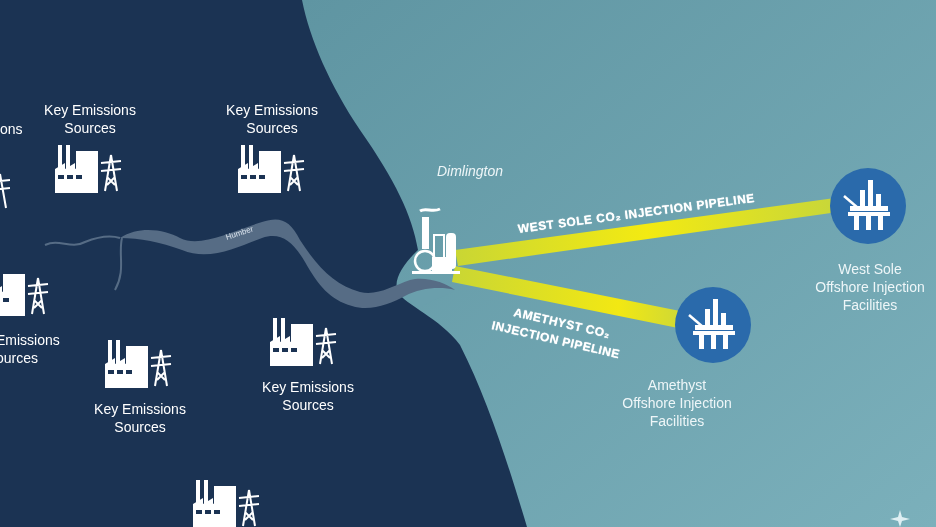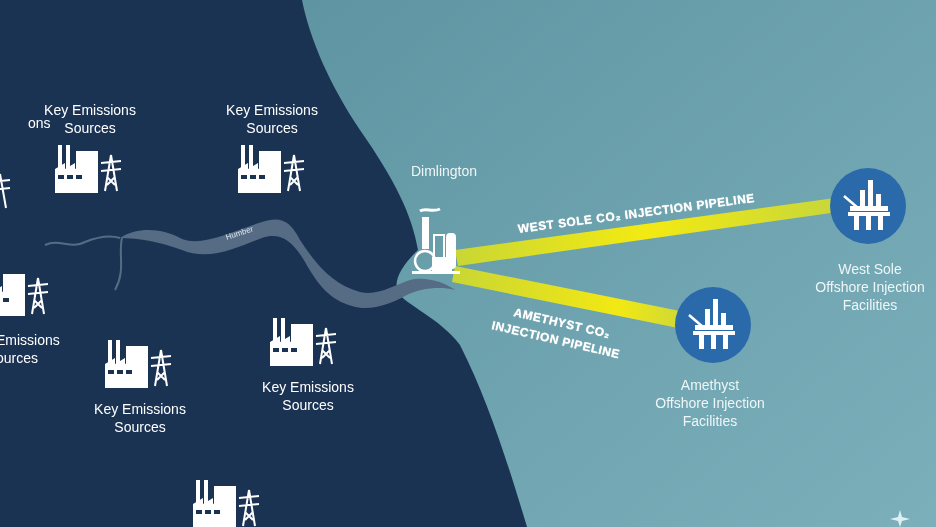--- a/index.html
+++ b/index.html
@@ -46,21 +46,21 @@
     <path d="M120,238 C140,225 165,230 180,238 C200,248 230,232 262,222 C280,216 290,220 300,240 C318,268 335,285 360,292 C378,296 392,286 410,280 C425,276 445,282 455,290 C440,286 420,288 405,296 C390,304 370,312 352,306 C330,300 318,285 305,262 C292,240 280,232 262,238 C240,246 210,262 182,250 C160,242 140,238 120,238 Z" fill="#566c85"></path>
     <path d="M45,245 C60,238 70,250 85,242 C100,236 110,235 120,238" stroke="#566c85" stroke-width="2" fill="none"></path>
     <path d="M122,238 C118,255 126,270 115,290" stroke="#566c85" stroke-width="2" fill="none"></path>
 
     <polygon points="455,250 835,198 838,212 458,266" fill="url(#pipeGrad1)"></polygon>
     <polygon points="455,266 690,313 688,330 452,282" fill="url(#pipeGrad2)"></polygon>
   </svg>
 
   <div class="river-label" style="left:226px;top:233px;">Humber</div>
 
-  <div class="label sea" style="left:384px;top:162px;width:120px;">
+  <div class="label sea" style="left:410px;top:162px;width:120px;font-style:italic;">
     <span>Dimlington</span>
   </div>
   <svg class="icon" style="left:410px;top:205px;" width="52" height="72" viewBox="0 0 52 72">
     <path d="M10,6 C16,2 22,8 30,4" stroke="#fff" stroke-width="3" fill="none"></path>
     <rect x="12" y="12" width="7" height="32" fill="#fff"></rect>
     <rect x="24" y="30" width="10" height="30" fill="none" stroke="#fff" stroke-width="2"></rect>
     <rect x="36" y="28" width="10" height="36" rx="4" fill="#fff"></rect>
     <circle cx="15" cy="56" r="10" fill="none" stroke="#fff" stroke-width="2.5"></circle>
     <rect x="22" y="52" width="20" height="14" fill="#fff"></rect>
     <rect x="2" y="66" width="48" height="3" fill="#fff"></rect>
@@ -89,21 +89,21 @@
     <rect x="3" y="0" width="4" height="24" fill="#fff"></rect>
       <rect x="11" y="0" width="4" height="24" fill="#fff"></rect>
     <rect x="21" y="6" width="22" height="42" fill="#fff"></rect>
     <path d="M0,24 L10,18 L10,24 L20,18 L20,24 L30,18 L30,48 L0,48 Z" fill="#fff"></path>
     <rect x="3" y="30" width="6" height="4" fill="#1b3353"></rect>
       <rect x="12" y="30" width="6" height="4" fill="#1b3353"></rect>
       <rect x="21" y="30" width="6" height="4" fill="#1b3353"></rect>
     <path d="M56,10 L50,46 M56,10 L62,46 M46,18 L66,16 M46,26 L66,24 M52,32 L60,40 M60,32 L52,40" stroke="#fff" stroke-width="2" fill="none"></path>
   </svg>
 
-  <div class="label" style="left:0px;top:114px;padding-left:28px;">ons</div>
+  <div class="label" style="left:0px;top:120px;">ons</div>
   <svg class="icon" style="left:-20px;top:170px;" width="30" height="40" viewBox="0 0 30 40">
     <path d="M20,4 L14,38 M20,4 L26,38 M10,12 L30,10 M10,20 L30,18" stroke="#fff" stroke-width="2" fill="none"></path>
   </svg>
   <svg class="icon" style="left:-20px;top:268px;" width="78" height="48" viewBox="0 0 74 48">
     <rect x="21" y="6" width="22" height="42" fill="#fff"></rect>
     <path d="M0,24 L10,18 L10,24 L20,18 L20,24 L30,18 L30,48 L0,48 Z" fill="#fff"></path>
     <rect x="12" y="30" width="6" height="4" fill="#1b3353"></rect>
       <rect x="21" y="30" width="6" height="4" fill="#1b3353"></rect>
     <path d="M56,10 L50,46 M56,10 L62,46 M46,18 L66,16 M46,26 L66,24 M52,32 L60,40 M60,32 L52,40" stroke="#fff" stroke-width="2" fill="none"></path>
   </svg>
@@ -182,21 +182,21 @@
       <rect x="30" y="22" width="5" height="16" fill="#fff"></rect>
       <rect x="46" y="26" width="5" height="12" fill="#fff"></rect>
       <path d="M14,28 L28,40" stroke="#fff" stroke-width="2.5"></path>
       <rect x="20" y="38" width="38" height="5" fill="#fff"></rect>
       <rect x="18" y="44" width="42" height="4" fill="#fff"></rect>
       <rect x="24" y="48" width="5" height="14" fill="#fff"></rect>
         <rect x="36" y="48" width="5" height="14" fill="#fff"></rect>
         <rect x="48" y="48" width="5" height="14" fill="#fff"></rect>
     </svg>
   </div>
-  <div class="label sea" style="left:640px;top:376px;width:140px;">
+  <div class="label sea" style="left:607px;top:376px;width:140px;">
     <span>Amethyst</span>
     <span>Offshore Injection</span>
     <span>Facilities</span>
   </div>
 
   <svg class="icon" style="left:888px;top:510px;" width="24" height="17" viewBox="0 0 24 17">
     <path d="M12,0 L14,7 L22,9 L14,11 L12,17 L10,11 L2,9 L10,7 Z" fill="#dfeff3"></path>
   </svg>
 </div>
 

